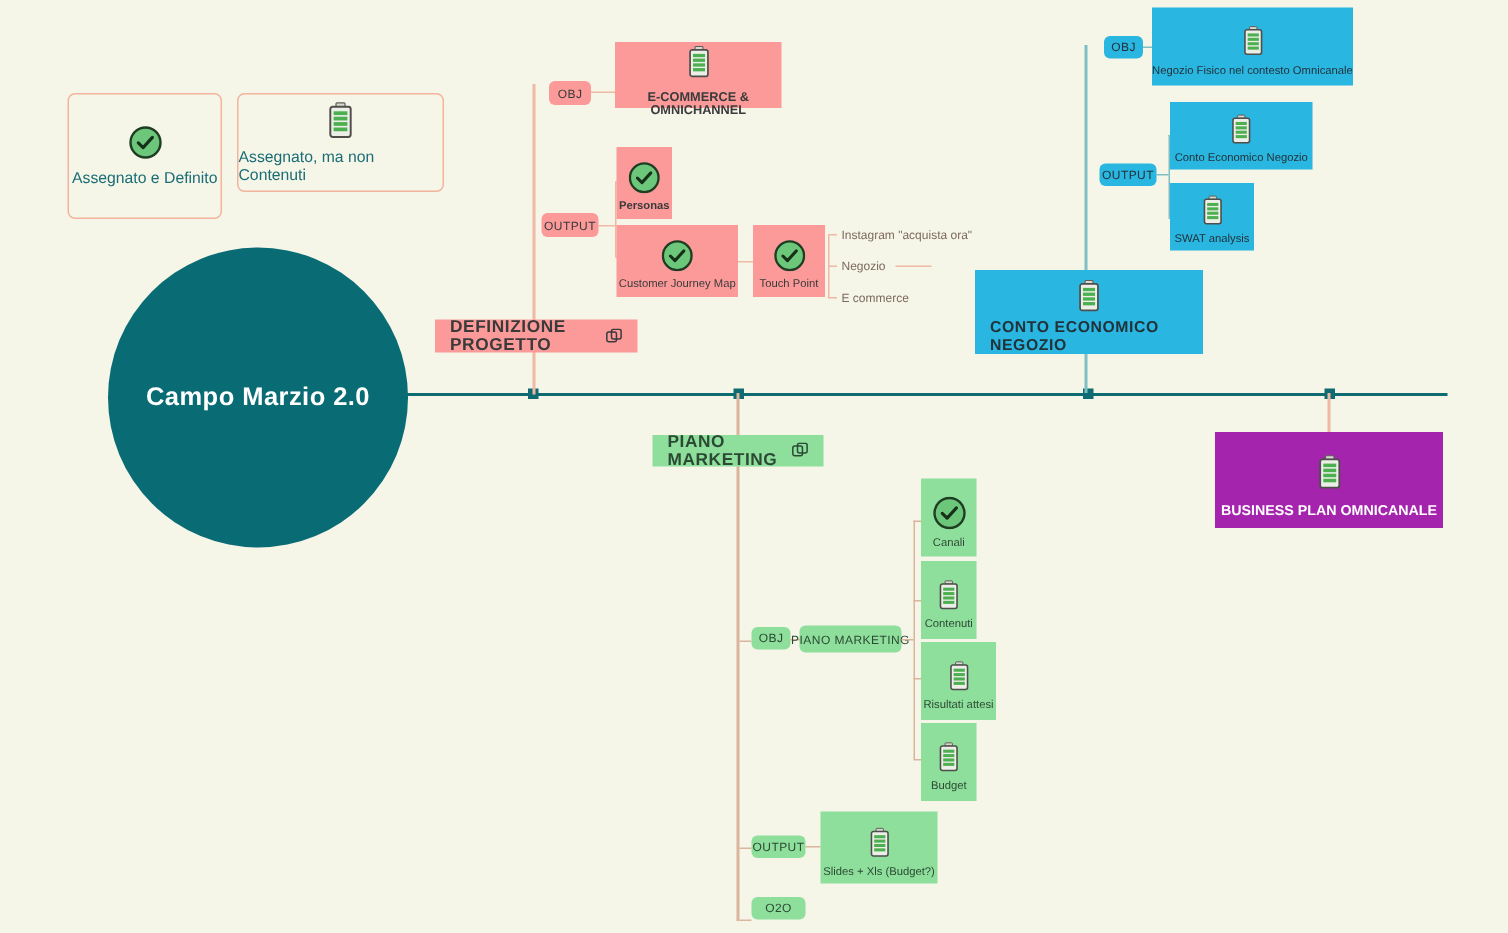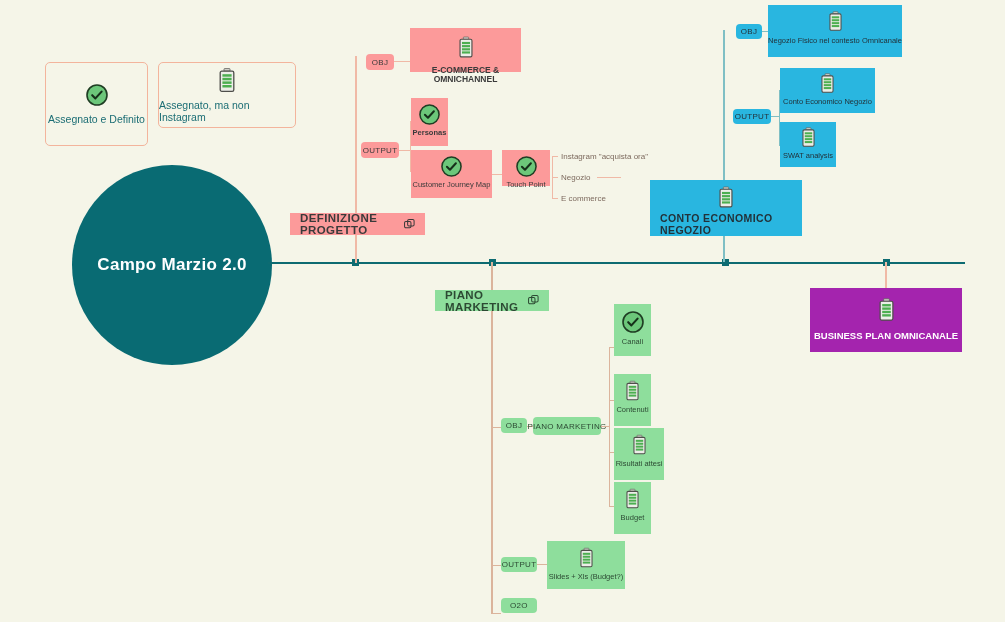--- a/index.html
+++ b/index.html
@@ -6,21 +6,21 @@
   body{
     width:1005px;height:622px;
     background:#f5f5e8;
     font-family:"Liberation Sans", sans-serif;
     overflow:hidden;
   }
   #canvas{position:relative;width:1005px;height:622px;}
 
   
   .node{position:absolute;box-sizing:border-box;display:flex;flex-direction:column;
-        align-items:center;justify-content:flex-start;}
+        align-items:center;justify-content:center;}
   .node .lbl{width:100%;text-align:center;line-height:1.1;}
 
   .pill{position:absolute;box-sizing:border-box;border-radius:4px;
         display:flex;align-items:center;justify-content:center;
         font-size:8px;letter-spacing:.3px;white-space:nowrap;}
 
   .line{position:absolute;background:#f0b9a6;}
   .line.h{height:1px;}
   .line.v{width:1px;}
   .line.teal{background:#0d6b71;}
@@ -70,21 +70,21 @@
     <span>
       <svg class="ico" width="16" height="24" viewBox="0 0 16 24">
         <rect x="5" y="0.6" width="6" height="2.6" rx="0.6" fill="#d8d8d0" stroke="#5c5c58" stroke-width="0.8"></rect>
         <rect x="1.2" y="3.2" width="13.6" height="20.1" rx="1.6" fill="#eceee8" stroke="#4e4e4a" stroke-width="1.3"></rect>
         <rect x="3.4" y="6.2" width="9.2" height="2.5" fill="#4caf50"></rect>
         <rect x="3.4" y="9.8" width="9.2" height="2.5" fill="#4caf50"></rect>
         <rect x="3.4" y="13.4" width="9.2" height="2.5" fill="#4caf50"></rect>
         <rect x="3.4" y="17.0" width="9.2" height="2.5" fill="#4caf50"></rect>
       </svg>
     </span>
-    <span class="lbl">Assegnato, ma non Instagram</span>
+    <span class="lbl">Assegnato, ma non Contenuti</span>
   </div>
 
   <div class="hub" style="left:72px;top:165px;width:200px;height:200px;">
     <span class="lbl">Campo Marzio 2.0</span>
   </div>
 
   <div class="line h teal" style="left:268px;top:262px;width:697px;height:2px;"></div>
   <div class="dot" style="left:352px;top:259px;"></div>
   <div class="dot" style="left:489px;top:259px;"></div>
   <div class="dot" style="left:722px;top:259px;"></div>
@@ -145,21 +145,21 @@
       <svg class="ico" width="21" height="21" viewBox="0 0 22 22">
         <circle cx="11" cy="11" r="10" fill="#6cc77a" stroke="#1f3d23" stroke-width="1.6"></circle>
         <path d="M6.2 11.2 L9.4 14.4 L15.6 7.6" fill="none" stroke="#16301a" stroke-width="2.1" stroke-linecap="round" stroke-linejoin="round"></path>
       </svg>
     </span>
     <span class="lbl" style="font-size:7.5px;margin-top:4px;">Customer Journey Map</span>
   </div>
 
   <div class="line h" style="left:492px;top:174px;width:10px;"></div>
 
-  <div class="node c-red" style="left:502px;top:150px;width:48px;height:36px;padding-top:6px;">
+  <div class="node c-red" style="left:502px;top:150px;width:48px;height:48px;padding-top:6px;">
     <span>
       <svg class="ico" width="21" height="21" viewBox="0 0 22 22">
         <circle cx="11" cy="11" r="10" fill="#6cc77a" stroke="#1f3d23" stroke-width="1.6"></circle>
         <path d="M6.2 11.2 L9.4 14.4 L15.6 7.6" fill="none" stroke="#16301a" stroke-width="2.1" stroke-linecap="round" stroke-linejoin="round"></path>
       </svg>
     </span>
     <span class="lbl" style="font-size:7.5px;margin-top:4px;">Touch Point</span>
   </div>
 
   <div class="line v" style="left:552px;top:156px;width:1px;height:42px;"></div>
@@ -264,21 +264,21 @@
     <span>PIANO MARKETING</span>
   </div>
 
   <div class="line h green" style="left:601px;top:426px;width:8px;"></div>
   <div class="line v green" style="left:609px;top:347px;width:1px;height:159px;"></div>
   <div class="line h green" style="left:609px;top:347px;width:6px;"></div>
   <div class="line h green" style="left:609px;top:400px;width:6px;"></div>
   <div class="line h green" style="left:609px;top:452px;width:6px;"></div>
   <div class="line h green" style="left:609px;top:506px;width:6px;"></div>
 
-  <div class="node c-green" style="left:614px;top:304px;width:37px;height:52px;padding-top:7px;">
+  <div class="node c-green" style="left:614px;top:319px;width:37px;height:52px;padding-top:7px;">
     <span>
       <svg class="ico" width="22" height="22" viewBox="0 0 22 22">
         <circle cx="11" cy="11" r="10" fill="#6cc77a" stroke="#1f3d23" stroke-width="1.6"></circle>
         <path d="M6.2 11.2 L9.4 14.4 L15.6 7.6" fill="none" stroke="#16301a" stroke-width="2.1" stroke-linecap="round" stroke-linejoin="round"></path>
       </svg>
     </span>
     <span class="lbl" style="font-size:7.5px;margin-top:5px;">Canali</span>
   </div>
 
   <div class="node c-green" style="left:614px;top:374px;width:37px;height:52px;padding-top:6px;">

